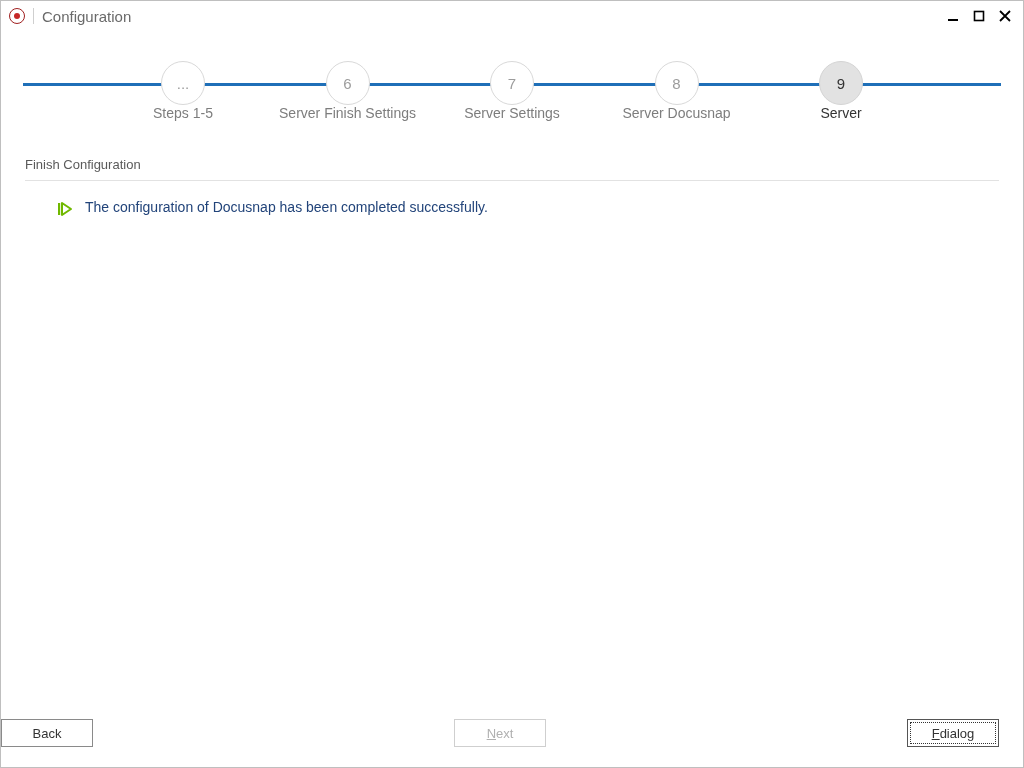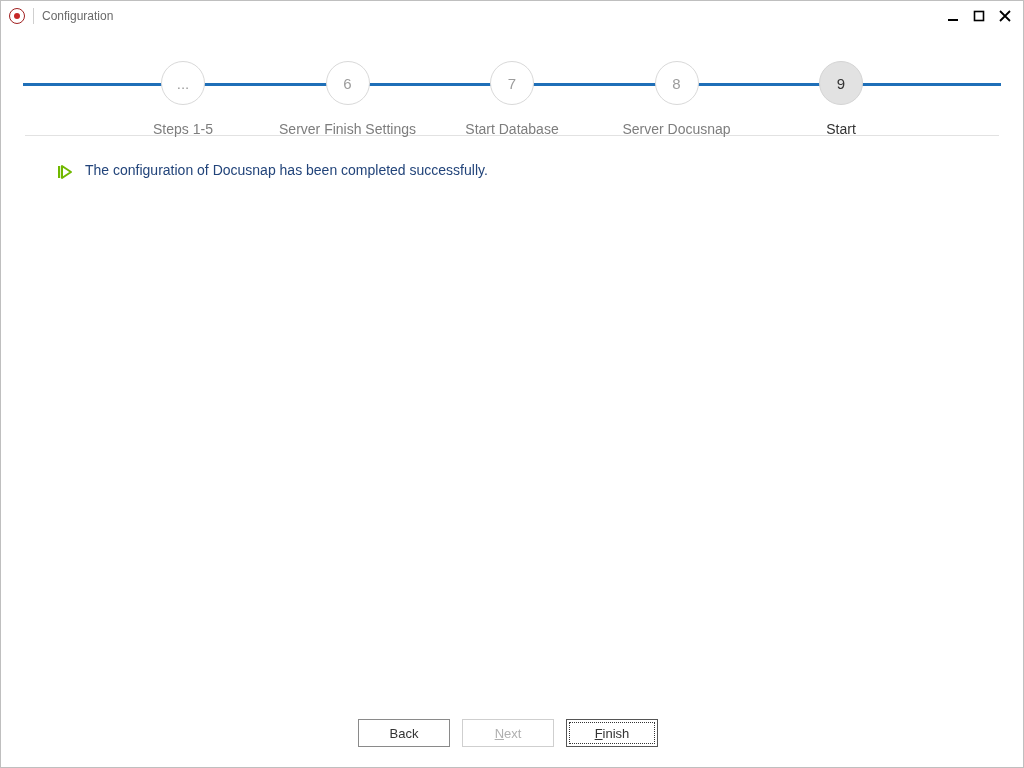--- a/index.html
+++ b/index.html
@@ -2,47 +2,47 @@
 <html><head>
 <meta charset="utf-8">
 <style>
   * { box-sizing: border-box; margin: 0; padding: 0; }
   html, body { width: 1024px; height: 768px; font-family: "Segoe UI", Tahoma, sans-serif; font-size: 13px; color: #333; background: #fff; }
   .window { width: 1024px; height: 768px; border: 1px solid #bfbfbf; display: flex; flex-direction: column; background: #fff; }
   .titlebar { height: 30px; display: flex; align-items: center; padding: 0 6px 0 8px; }
   .titlebar .app-icon { width: 16px; height: 16px; border-radius: 50%; border: 1.5px solid #a02020; display: flex; align-items: center; justify-content: center; }
   .titlebar .app-icon .dot { width: 6px; height: 6px; background: #c62828; border-radius: 50%; }
   .titlebar .divider { width: 1px; height: 16px; background: #cfcfcf; margin: 0 8px; }
-  .titlebar .title { color: #6a6a6a; font-size: 12px; }
+  .titlebar .title { color: #6a6a6a; font-size: 15px; }
   .titlebar .spacer { flex: 1; }
   .win-controls { display: flex; gap: 10px; padding-right: 4px; }
   .win-btn { width: 16px; height: 16px; display: flex; align-items: center; justify-content: center; cursor: pointer; }
   .win-btn svg { display: block; }
 
   .content { flex: 1; display: flex; flex-direction: column; padding: 0 0 12px 0; }
 
   
   .steps-wrap { position: relative; height: 70px; margin: 30px 22px 0 22px; }
   .progress-line { position: absolute; left: 0; right: 0; top: 22px; height: 3px; background: #1f6fb8; }
   .steps { position: absolute; left: 0; right: 0; top: 0; display: flex; justify-content: space-between; padding: 0 80px; }
   .step { display: flex; flex-direction: column; align-items: center; width: 160px; }
   .step .bubble { width: 44px; height: 44px; border-radius: 50%; background: #fff; border: 1px solid #d9d9d9; display: flex; align-items: center; justify-content: center; color: #9c9c9c; font-size: 15px; position: relative; z-index: 1; }
   .step.active .bubble { background: #e2e2e2; border-color: #d4d4d4; color: #333; }
-  .step .label { margin-top: 16px; color: #7d7d7d; font-size: 14px; }
+  .step .label { color: #7d7d7d; font-size: 14px; }
   .step.active .label { color: #333; }
 
   .section-title { margin: 26px 24px 4px 24px; color: #5a5a5a; font-size: 13px; }
   .hr { height: 1px; background: #e2e2e2; margin: 4px 24px 0 24px; }
 
   .body { padding: 14px 24px 0 56px; }
-  .msg { display: flex; align-items: flex-start; gap: 12px; margin: 12px 0 28px 0; }
+  .msg { display: flex; align-items: flex-start; gap: 12px; margin: 4px 0 28px 0; }
   .msg .icon { flex: 0 0 auto; margin-top: 2px; }
   .msg .text { color: #22447a; font-size: 14px; }
 
-  .footer { margin-top: auto; display: flex; justify-content: center; gap: 12px; padding: 0 24px 8px 16px; }
+  .footer { margin-top: auto; display: flex; justify-content: space-between; gap: 12px; padding: 0 24px 8px 0; }
   .btn { min-width: 92px; height: 28px; border: 1px solid #8a8a8a; background: #fff; font-size: 13px; color: #333; cursor: pointer; display: flex; align-items: center; justify-content: center; }
   .btn.disabled { color: #b0b0b0; border-color: #cfcfcf; cursor: default; }
   .btn.primary { border: 1px solid #555; outline: 1px dotted #333; outline-offset: -4px; }
   .btn .ul { text-decoration: underline; }
 </style>
 </head>
 <body>
 
 <div class="window">
 
@@ -80,33 +80,34 @@
         <div class="step">
           <div class="bubble">...</div>
           <div class="label">Steps 1-5</div>
         </div>
         <div class="step">
           <div class="bubble">6</div>
           <div class="label">Server Finish Settings</div>
         </div>
         <div class="step">
           <div class="bubble">7</div>
-          <div class="label">Start Database</div>
+          <div class="label">Server Settings</div>
         </div>
         <div class="step">
           <div class="bubble">8</div>
           <div class="label">Server Docusnap</div>
         </div>
         <div class="step active">
           <div class="bubble">9</div>
-          <div class="label">Start</div>
+          <div class="label">Server</div>
         </div>
       </div>
     </div>
 
+    <div class="section-title">Finish Configuration</div>
     <div class="hr"></div>
 
     <div class="body">
       <div class="msg">
         <span class="icon">
           <svg width="16" height="16" viewBox="0 0 16 16">
               <rect x="1" y="2" width="2.2" height="12" fill="#70b800"></rect>
               <path d="M5 2 L14 8 L5 14 Z" fill="none" stroke="#70b800" stroke-width="2" stroke-linejoin="round"></path>
             </svg>
         </span>
@@ -115,18 +116,18 @@
     </div>
 
     <div class="footer">
       <button class="btn">Back</button>
       <button class="btn disabled">
           <span class="ul">N</span>
           <span>ext</span>
         </button>
       <button class="btn primary">
           <span class="ul">F</span>
-          <span>inish</span>
+          <span>dialog</span>
         </button>
     </div>
 
   </div>
 </div>
 
 </body></html>

